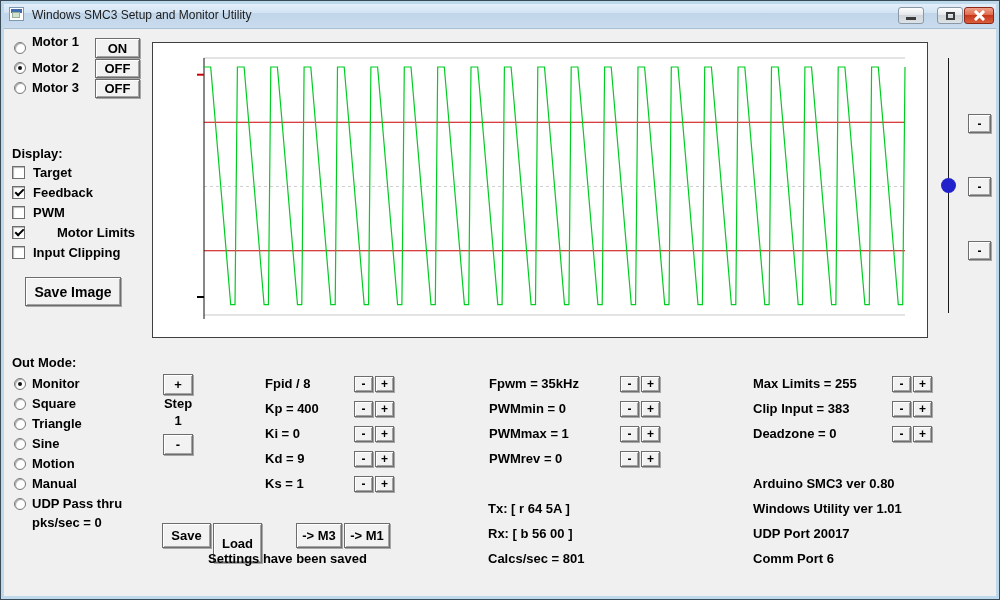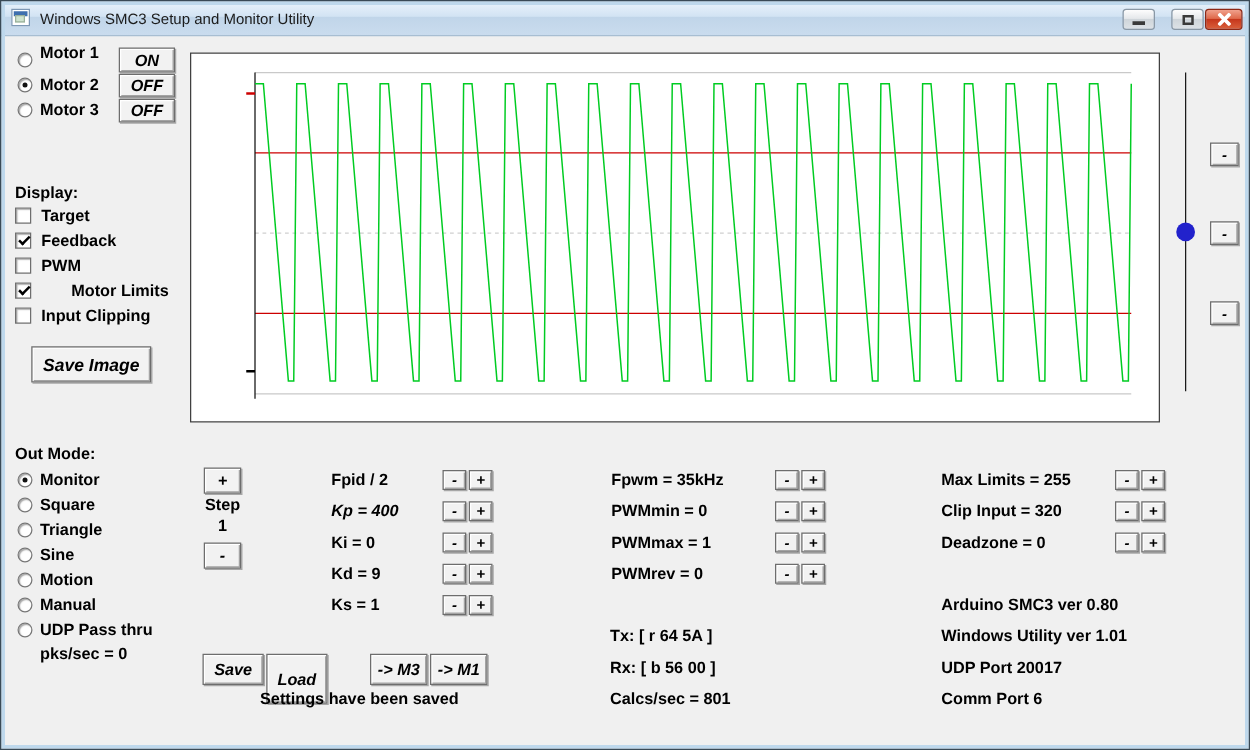--- a/index.html
+++ b/index.html
@@ -27,21 +27,21 @@
   .glyph-box{width:9px;height:8px;border:2px solid #3a3a3a;box-sizing:border-box;}
   .glyph-x{position:relative;width:11px;height:11px;}
   .glyph-x::before,.glyph-x::after{content:"";position:absolute;left:-1px;top:4px;width:13px;height:3px;background:#fff;border-radius:1px;}
   .glyph-x::before{transform:rotate(45deg);}
   .glyph-x::after{transform:rotate(-45deg);}
   
   .lbl{position:absolute;font-size:13px;line-height:16px;font-weight:bold;color:#000;white-space:nowrap;}
   .btn{position:absolute;display:flex;align-items:center;justify-content:center;
     font-weight:bold;font-size:13px;color:#000;background:#f2f2f2;
     border:1px solid #6d6d6d;box-sizing:border-box;
-    box-shadow:inset 1px 1px 0 #ffffff,inset -1px -1px 0 #a3a3a3,1px 1px 0 rgba(0,0,0,.3);font-style:italic;}
+    box-shadow:inset 1px 1px 0 #ffffff,inset -1px -1px 0 #a3a3a3,1px 1px 0 rgba(0,0,0,.3);}
   .spin{font-size:12px;}
   .radio{position:absolute;width:12px;height:12px;border-radius:50%;background:#fff;
     border:1px solid #777;box-sizing:border-box;box-shadow:inset 1px 1px 1px rgba(0,0,0,.35);}
   .radio.selected::after{content:"";position:absolute;left:3px;top:3px;width:4px;height:4px;border-radius:50%;background:#111;}
   .checkbox{position:absolute;width:13px;height:13px;background:#fff;
     border:1px solid #6e6e6e;box-sizing:border-box;box-shadow:inset 1px 1px 1px rgba(0,0,0,.3);}
   .checkbox.checked::after{content:"";position:absolute;left:2px;top:2px;width:7px;height:3px;
     border-left:2px solid #000;border-bottom:2px solid #000;transform:rotate(-45deg);}
   
   .scope-panel{position:absolute;left:152px;top:42px;width:776px;height:296px;background:#fff;
@@ -110,24 +110,24 @@
   <div class="lbl" style="left:32px;top:476px;">Manual</div>
   <div class="radio" style="left:14px;top:498px;"></div>
   <div class="lbl" style="left:32px;top:496px;">UDP Pass thru</div>
   <div class="lbl" style="left:32px;top:515px;">pks/sec = 0</div>
 
   <div class="btn" style="left:163px;top:374px;width:30px;height:21px;">+</div>
   <div class="lbl" style="left:160px;top:396px;width:36px;text-align:center;">Step</div>
   <div class="lbl" style="left:160px;top:413px;width:36px;text-align:center;">1</div>
   <div class="btn" style="left:163px;top:434px;width:30px;height:21px;">-</div>
 
-  <div class="lbl" style="left:265px;top:376px;">Fpid / 2</div>
+  <div class="lbl" style="left:265px;top:376px;">Fpid / 8</div>
   <div class="btn spin" style="left:354px;top:376px;width:19px;height:16px;">-</div>
   <div class="btn spin" style="left:375px;top:376px;width:19px;height:16px;">+</div>
-  <div class="lbl" style="left:265px;top:401px;font-style:italic;">Kp = 400</div>
+  <div class="lbl" style="left:265px;top:401px;">Kp = 400</div>
   <div class="btn spin" style="left:354px;top:401px;width:19px;height:16px;">-</div>
   <div class="btn spin" style="left:375px;top:401px;width:19px;height:16px;">+</div>
   <div class="lbl" style="left:265px;top:426px;">Ki = 0</div>
   <div class="btn spin" style="left:354px;top:426px;width:19px;height:16px;">-</div>
   <div class="btn spin" style="left:375px;top:426px;width:19px;height:16px;">+</div>
   <div class="lbl" style="left:265px;top:451px;">Kd = 9</div>
   <div class="btn spin" style="left:354px;top:451px;width:19px;height:16px;">-</div>
   <div class="btn spin" style="left:375px;top:451px;width:19px;height:16px;">+</div>
   <div class="lbl" style="left:265px;top:476px;">Ks = 1</div>
   <div class="btn spin" style="left:354px;top:476px;width:19px;height:16px;">-</div>
@@ -152,21 +152,21 @@
   <div class="btn spin" style="left:620px;top:451px;width:19px;height:16px;">-</div>
   <div class="btn spin" style="left:641px;top:451px;width:19px;height:16px;">+</div>
 
   <div class="lbl" style="left:488px;top:501px;">Tx: [ r 64 5A ]</div>
   <div class="lbl" style="left:488px;top:526px;">Rx: [ b 56 00 ]</div>
   <div class="lbl" style="left:488px;top:551px;">Calcs/sec = 801</div>
 
   <div class="lbl" style="left:753px;top:376px;">Max Limits = 255</div>
   <div class="btn spin" style="left:892px;top:376px;width:19px;height:16px;">-</div>
   <div class="btn spin" style="left:913px;top:376px;width:19px;height:16px;">+</div>
-  <div class="lbl" style="left:753px;top:401px;">Clip Input = 320</div>
+  <div class="lbl" style="left:753px;top:401px;">Clip Input = 383</div>
   <div class="btn spin" style="left:892px;top:401px;width:19px;height:16px;">-</div>
   <div class="btn spin" style="left:913px;top:401px;width:19px;height:16px;">+</div>
   <div class="lbl" style="left:753px;top:426px;">Deadzone = 0</div>
   <div class="btn spin" style="left:892px;top:426px;width:19px;height:16px;">-</div>
   <div class="btn spin" style="left:913px;top:426px;width:19px;height:16px;">+</div>
 
   <div class="lbl" style="left:753px;top:476px;">Arduino SMC3 ver 0.80</div>
   <div class="lbl" style="left:753px;top:501px;">Windows Utility ver 1.01</div>
   <div class="lbl" style="left:753px;top:526px;">UDP Port 20017</div>
   <div class="lbl" style="left:753px;top:551px;">Comm Port 6</div>

